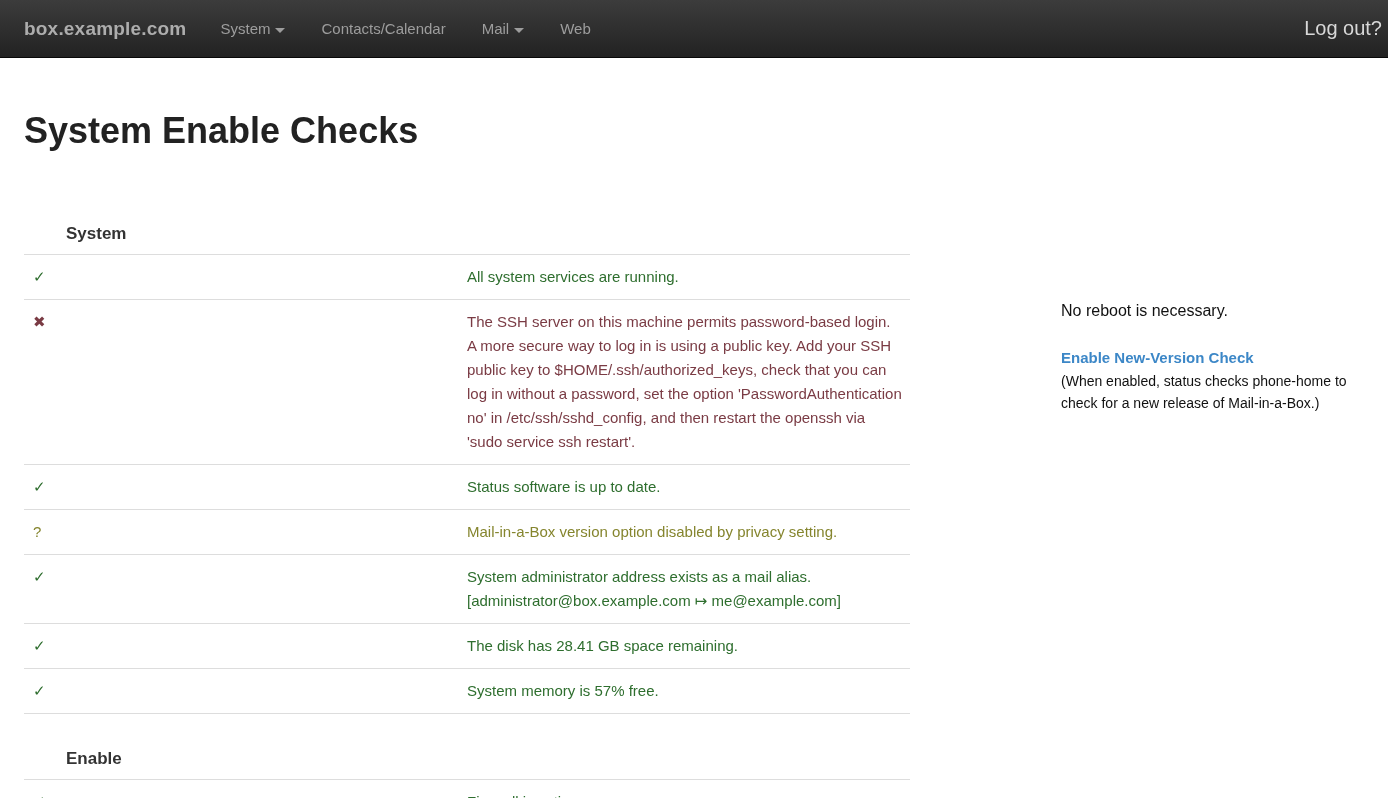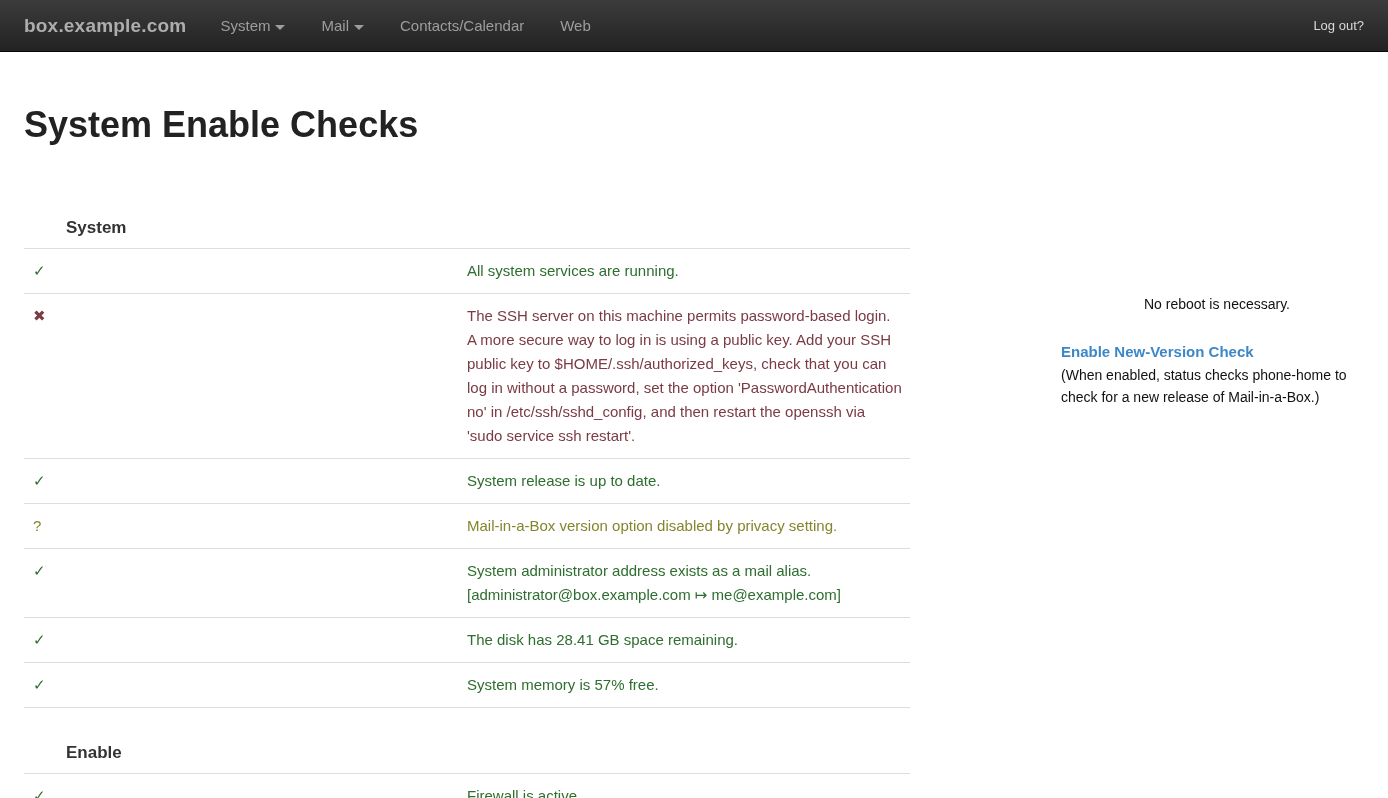--- a/index.html
+++ b/index.html
@@ -6,21 +6,21 @@
   html, body {
     margin: 0; padding: 0;
     width: 1388px; height: 798px;
     background: #ffffff;
     font-family: "Liberation Sans", sans-serif;
     overflow: hidden;
   }
 
   
   .navbar {
-    height: 52px;
+    height: 58px;
     background: linear-gradient(to bottom, #3c3c3c 0%, #222222 100%);
     border-bottom: 1px solid #080808;
     display: flex;
     align-items: center;
   }
   .navbar-brand {
     color: #adadad;
     font-size: 19px;
     font-weight: bold;
     padding-left: 24px;
@@ -46,22 +46,22 @@
     width: 0; height: 0;
     margin-left: 5px;
     vertical-align: middle;
     border-top: 5px solid #9d9d9d;
     border-left: 5px solid transparent;
     border-right: 5px solid transparent;
   }
   .navbar-spacer { flex: 1; }
   .nav-logout {
     color: #d8d8d8;
-    font-size: 13px;
-    padding-right: 24px;
+    font-size: 20px;
+    padding-right: 6px;
     cursor: pointer;
   }
 
   
   .page { position: relative; }
   h1.page-title {
     margin: 52px 0 0 24px;
     font-size: 36px;
     line-height: 42px;
     font-weight: bold;
@@ -104,25 +104,24 @@
   tr.status-warning td { color: #85852e; }
 
   
   .side-panel {
     position: absolute;
     left: 1061px;
     top: 190px;
     width: 312px;
   }
   .side-summary {
-    font-size: 14px;
+    font-size: 16px;
     color: #111111;
     line-height: 21px;
     margin: 0 0 26px 0;
-    text-align: center;
   }
   .side-link {
     font-size: 15px;
     color: #3c87c7;
     line-height: 21px;
     cursor: pointer;
     text-decoration: none;
     display: inline-block;
     font-weight: bold;
   }
@@ -133,22 +132,22 @@
     margin-top: 2px;
   }
 </style>
 </head>
 <body>
 
 <div class="navbar">
   <div class="navbar-brand">box.example.com</div>
   <div class="navbar-nav">
     <a class="nav-link"><span>System</span><span class="caret"></span></a>
+    <a class="nav-link">Contacts/Calendar</a>
     <a class="nav-link"><span>Mail</span><span class="caret"></span></a>
-    <a class="nav-link">Contacts/Calendar</a>
     <a class="nav-link">Web</a>
   </div>
   <div class="navbar-spacer"></div>
   <div class="nav-logout">Log out?</div>
 </div>
 
 <div class="page">
   <h1 class="page-title">System Enable Checks</h1>
 
   <table class="checks">
@@ -159,21 +158,21 @@
         <tr class="status-ok">
           <td class="status-icon">✓</td>
           <td class="status-text">All system services are running.</td>
         </tr>
         <tr class="status-error">
           <td class="status-icon">✖</td>
           <td class="status-text">The SSH server on this machine permits password-based login. A more secure way to log in is using a public key. Add your SSH public key to $HOME/.ssh/authorized_keys, check that you can log in without a password, set the option 'PasswordAuthentication no' in /etc/ssh/sshd_config, and then restart the openssh via 'sudo service ssh restart'.</td>
         </tr>
         <tr class="status-ok">
           <td class="status-icon">✓</td>
-          <td class="status-text">System release is up to date.</td>
+          <td class="status-text">Status software is up to date.</td>
         </tr>
         <tr class="status-warning">
           <td class="status-icon">?</td>
           <td class="status-text">Mail-in-a-Box version option disabled by privacy setting.</td>
         </tr>
         <tr class="status-ok">
           <td class="status-icon">✓</td>
           <td class="status-text">System administrator address exists as a mail alias. [administrator@box.example.com ↦ me@example.com]</td>
         </tr>
         <tr class="status-ok">

